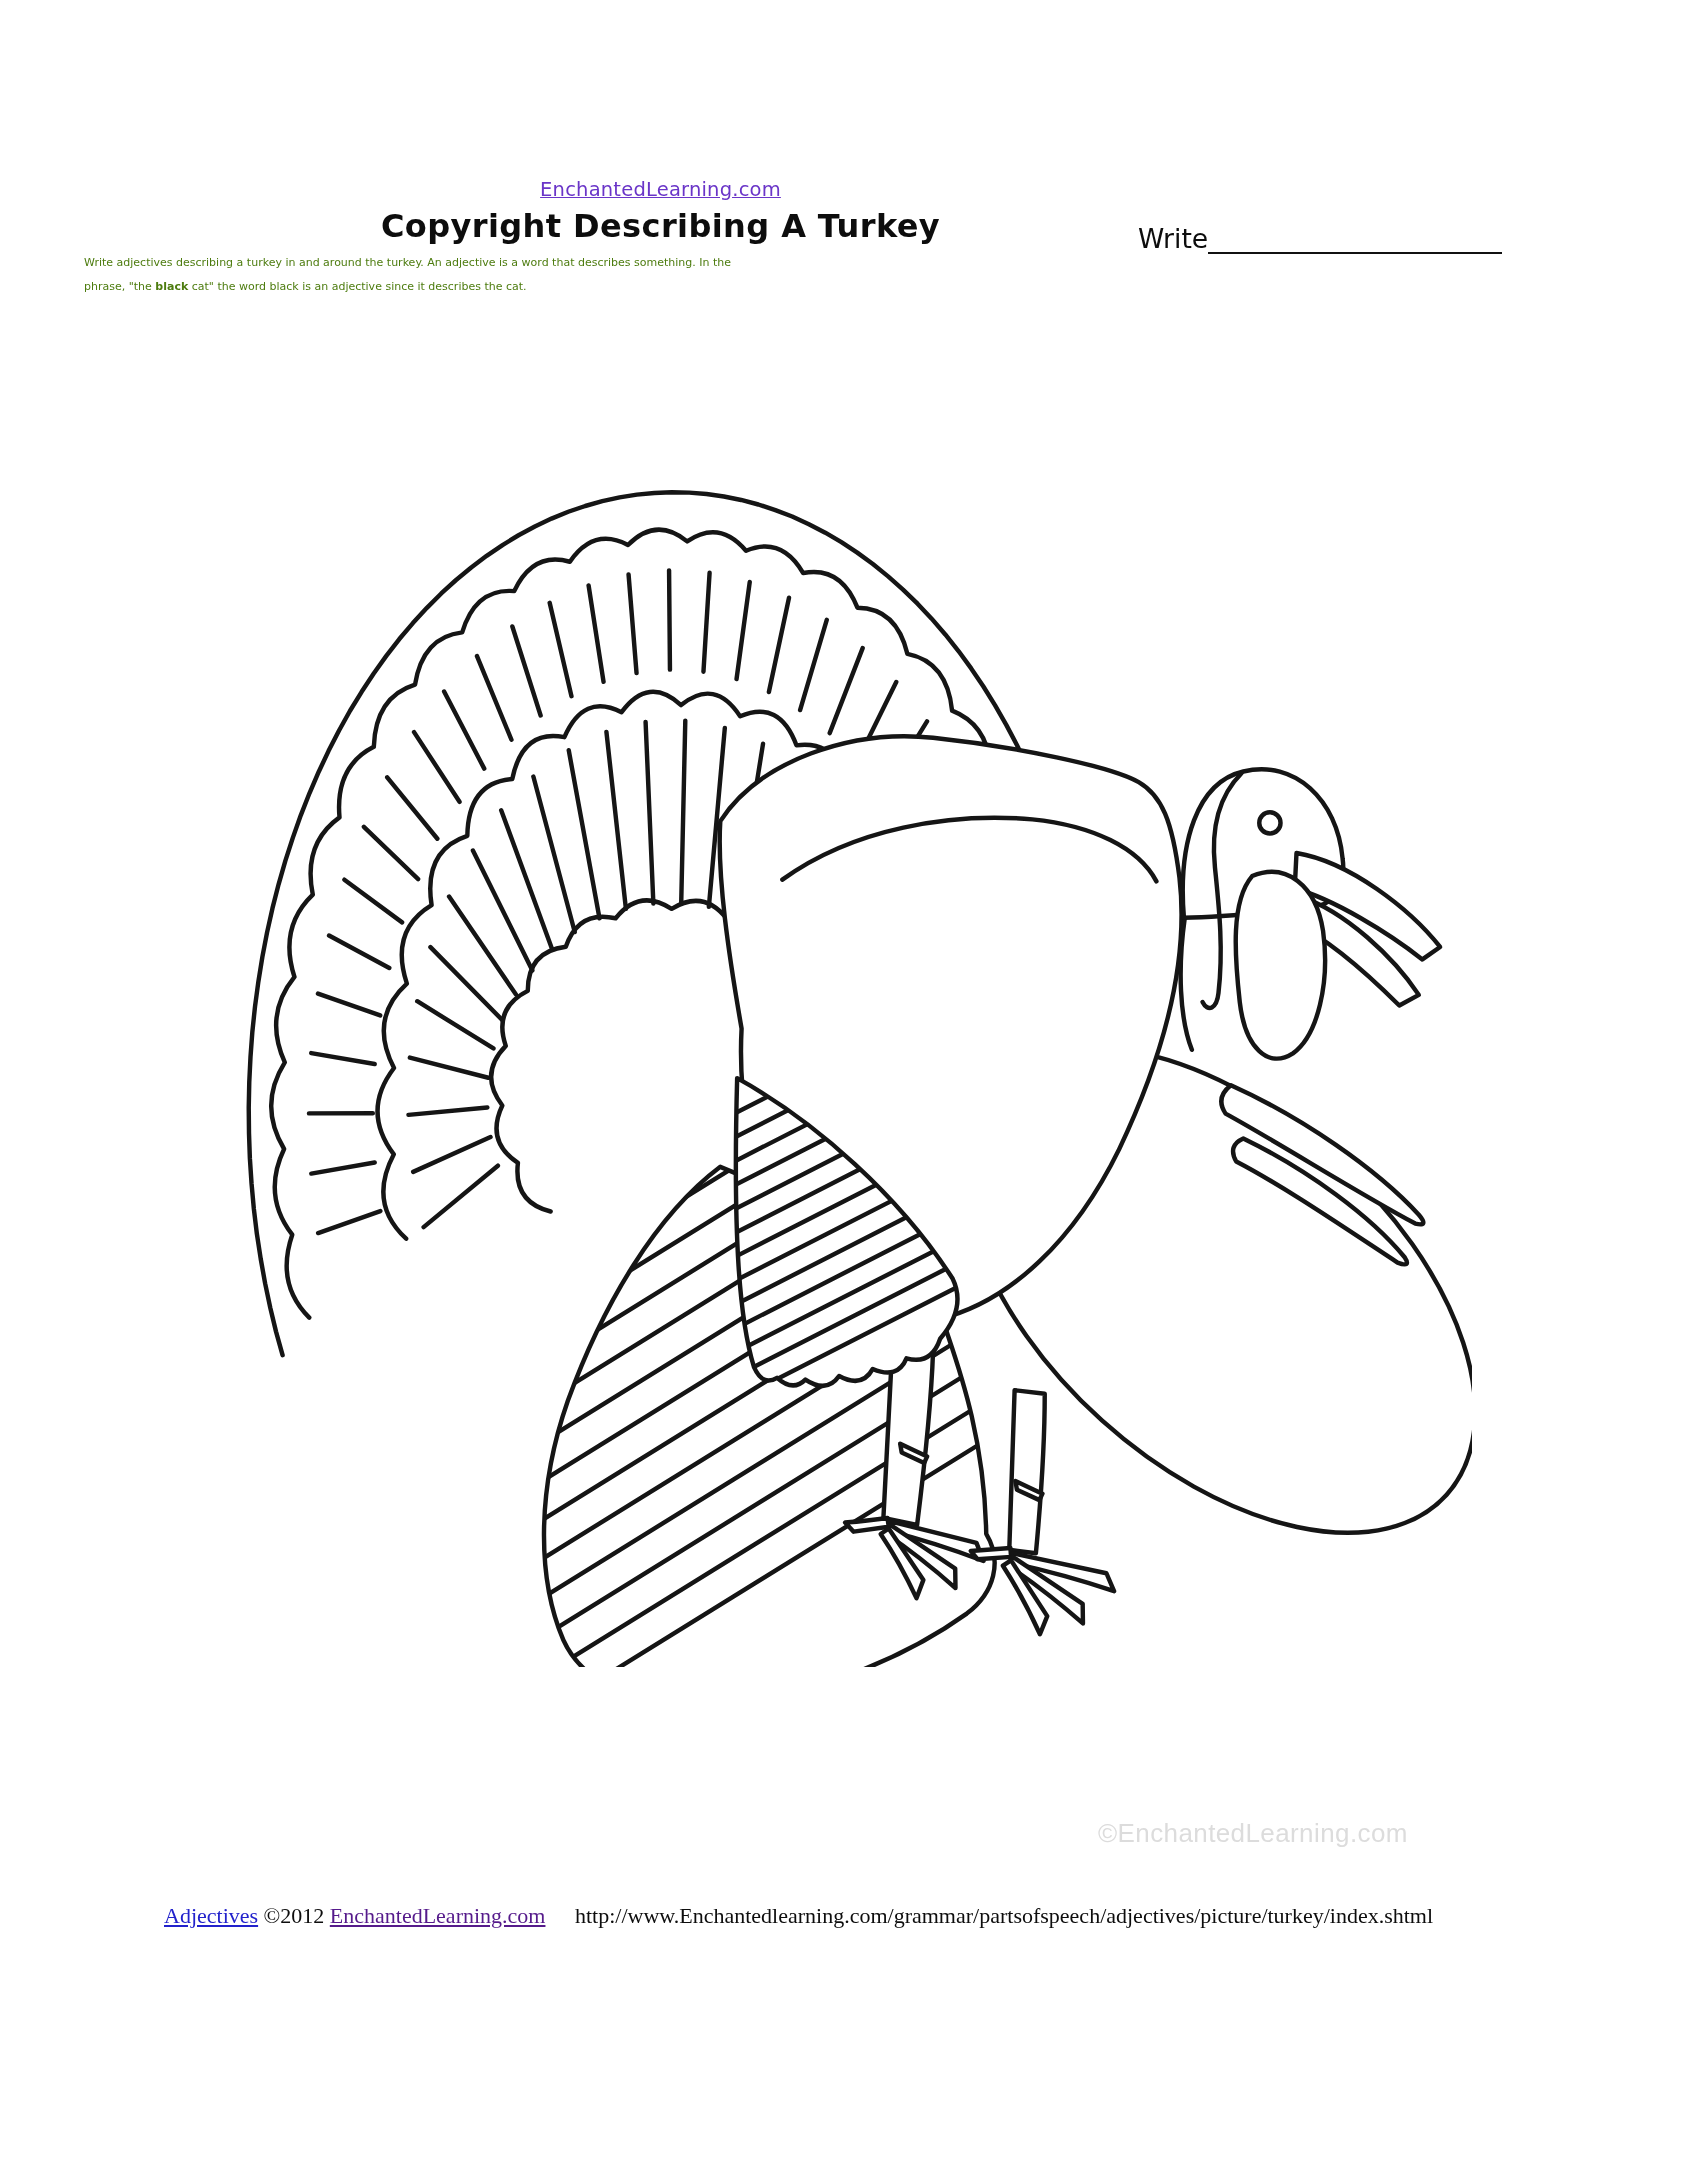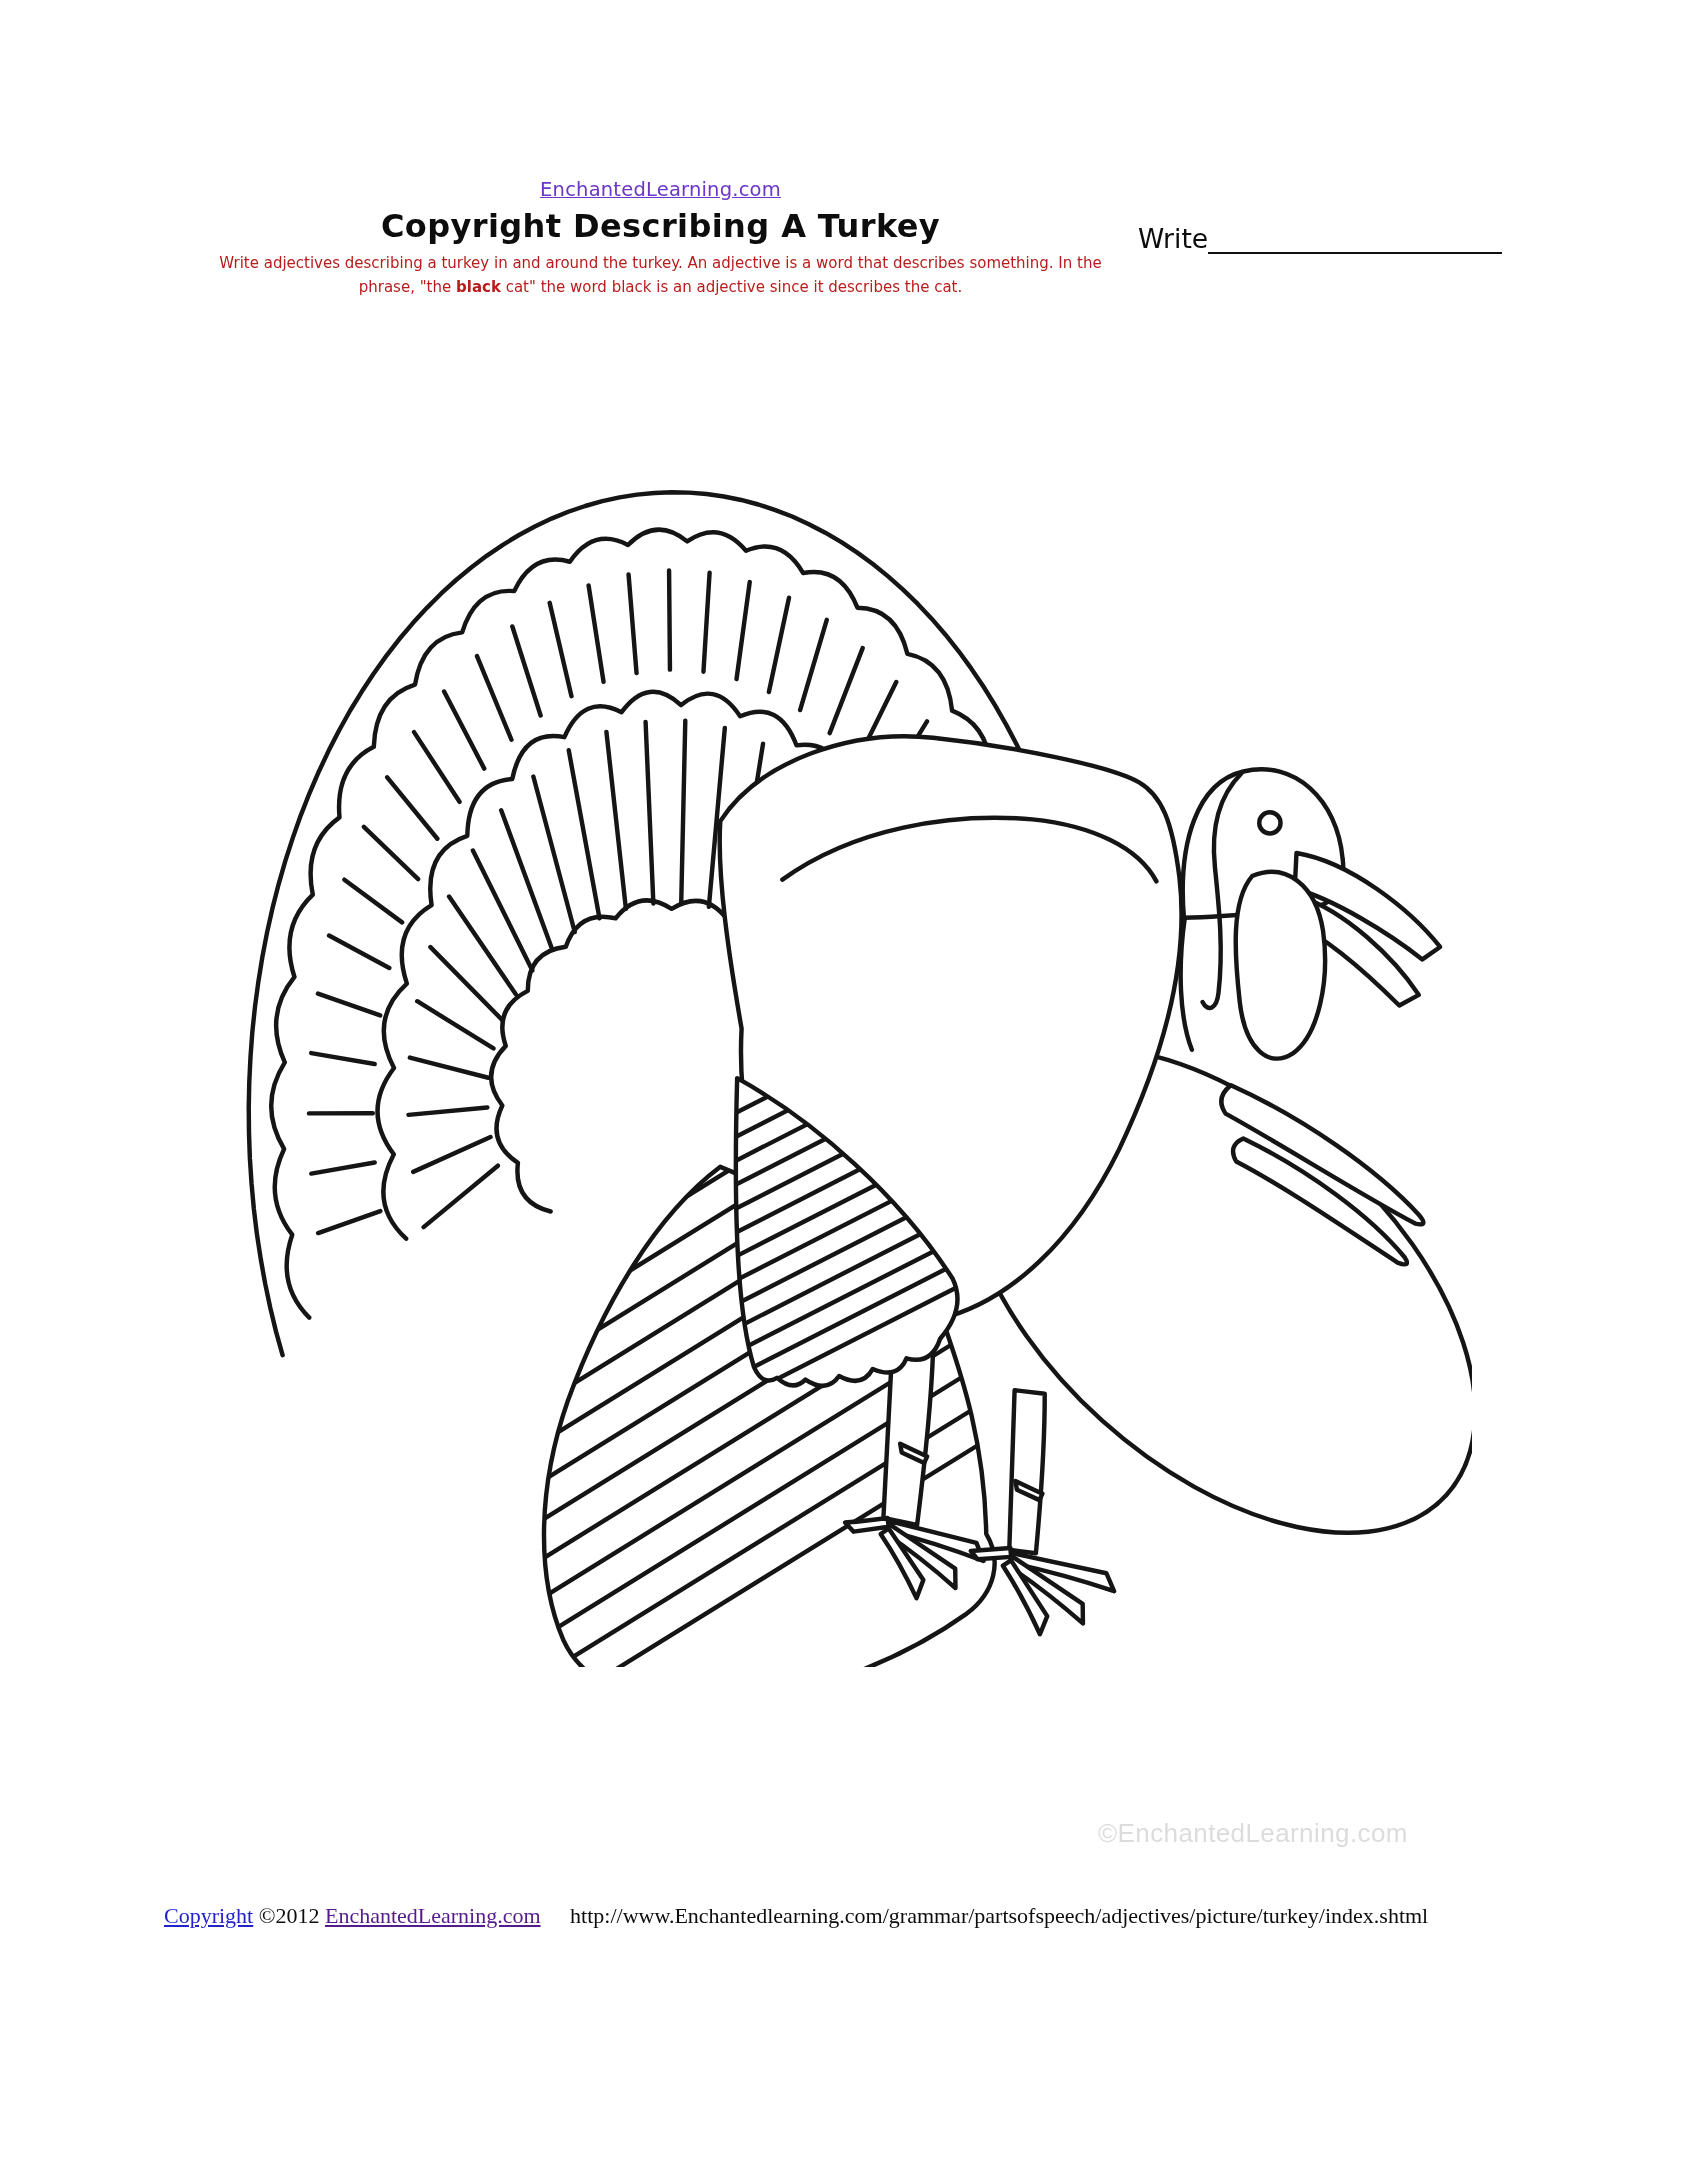--- a/index.html
+++ b/index.html
@@ -19,22 +19,22 @@
   }
   .name-block{
     position:absolute;top:223px;left:1138px;font-size:26.6px;color:#0d0d0d;
     white-space:nowrap;
   }
   .name-line{
     display:inline-block;width:294px;height:28px;
     border-bottom:2.7px solid #111;vertical-align:bottom;
   }
   .instructions{
-    position:absolute;top:251px;left:84px;width:1153px;text-align:center;
-    font-size:15px;line-height:24px;color:#b91c1c;
+    position:absolute;top:251px;left:84px;width:1153px;
+    font-size:11px;line-height:24px;color:#4d7c0f;
   }
   .instructions b{font-weight:bold;}
   .turkey-wrap{position:absolute;left:231px;top:461px;width:1241px;height:1206px;}
   .watermark{
     position:absolute;left:1098px;top:1818px;
     font-family:"Liberation Sans",sans-serif;font-size:26px;color:#dcdcdc;
     letter-spacing:0.4px;
   }
   .footer{
     position:absolute;left:164px;top:1903px;width:1463px;
@@ -107,18 +107,18 @@
       <path d="M1202,442 C1262,452 1330,505 1364,548 L1344,562 C1306,532 1244,494 1200,482 Z" fill="#ffffff" stroke="#151515" stroke-width="5" stroke-linejoin="round"></path>
       <path d="M1204,490 C1258,508 1312,560 1340,602 L1318,614 C1282,578 1236,538 1198,520 Z" fill="#ffffff" stroke="#151515" stroke-width="5" stroke-linejoin="round"></path>
       <path d="M1152,468 C1190,452 1224,478 1232,530 C1240,588 1226,648 1198,668 C1170,686 1144,662 1138,610 C1132,556 1128,496 1152,468 Z" fill="#ffffff" stroke="#151515" stroke-width="5" stroke-linejoin="round"></path>
       <circle cx="1172" cy="408" r="12" fill="#ffffff" stroke="#151515" stroke-width="5"></circle>
     </svg>
 </div>
 
 <div class="watermark">©EnchantedLearning.com</div>
 
 <div class="footer">
-  <a class="copyright">Copyright</a>
+  <a class="copyright">Adjectives</a>
   <span>©2012</span>
   <a class="site">EnchantedLearning.com</a>
   <span class="url">http://www.Enchantedlearning.com/grammar/partsofspeech/adjectives/picture/turkey/index.shtml</span>
 </div>
 
 
 </body></html>

